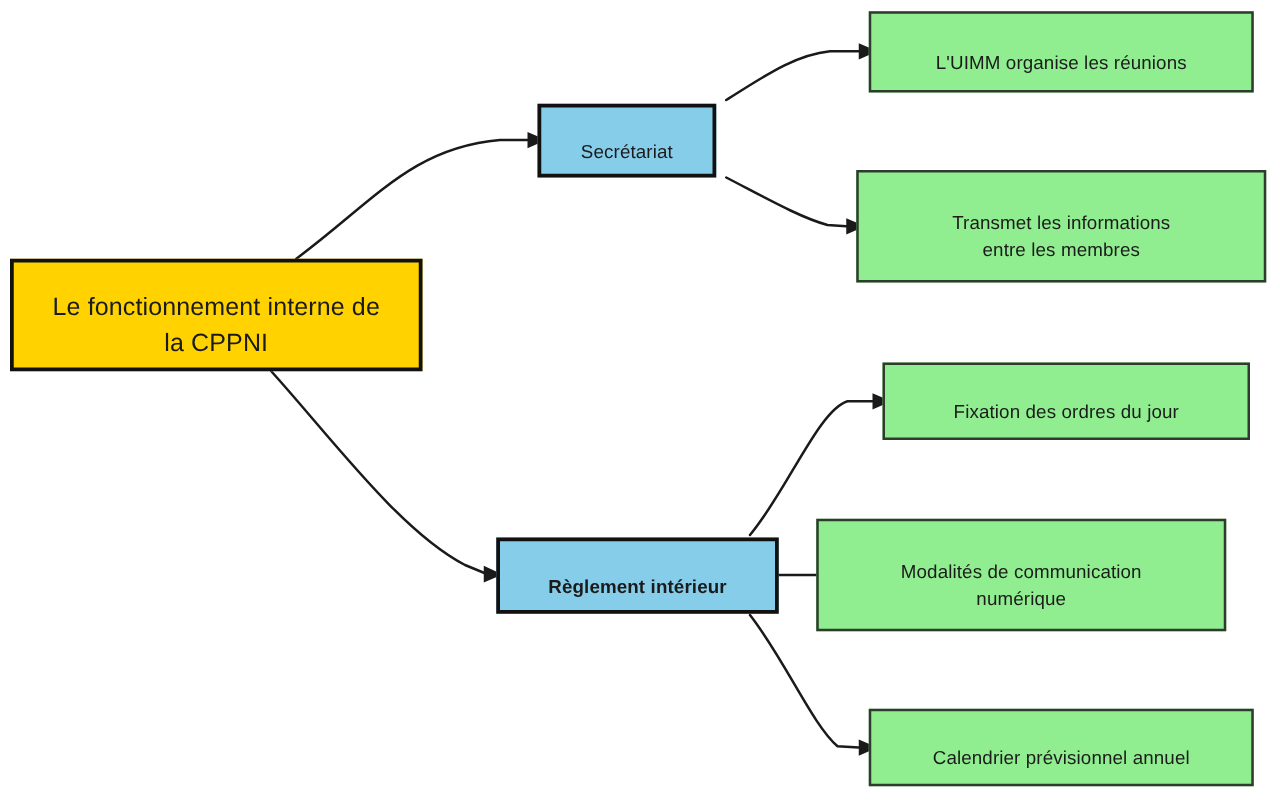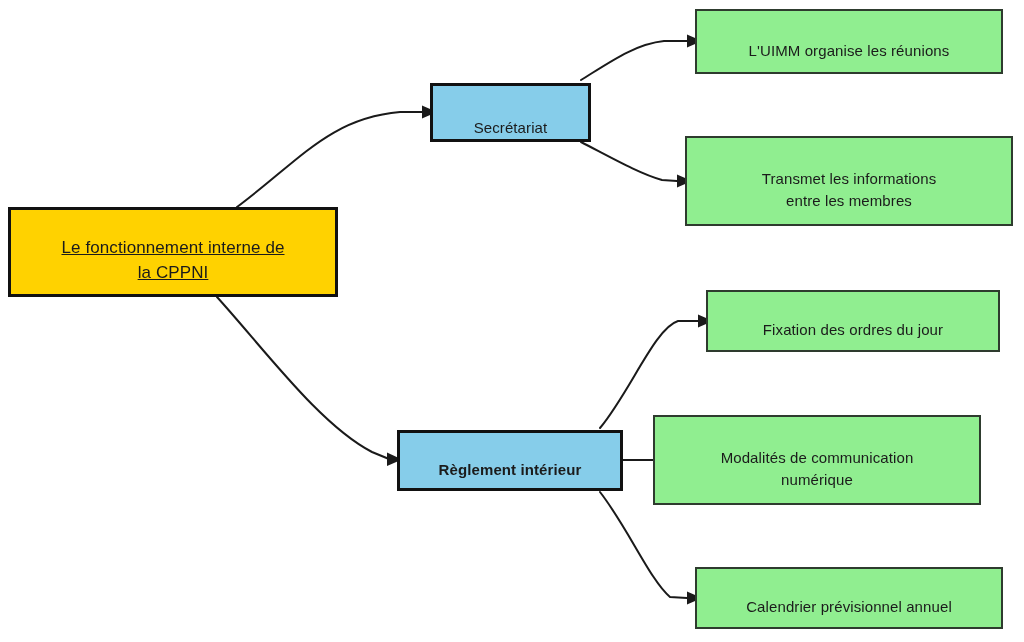--- a/index.html
+++ b/index.html
@@ -38,22 +38,21 @@
   }
   .node-label {
     display: block;
     white-space: pre-line;
     padding: 0 10px;
     margin-top: 18px;
   }
   .node-root {
     background: #ffd200;
     border: 3px solid #111111;
-    font-size: 17px;
-    text-decoration: underline;
+    font-size: 20px;
   }
   .node-branch {
     background: #86cdea;
     border: 3px solid #111111;
     font-size: 15px;
   }
   .node-leaf {
     background: #90ee90;
     border: 2px solid #2e3b2e;
     font-size: 15px;
@@ -111,21 +110,21 @@
       <path class="edge-path" d="M 600,492 C 628,528 650,580 670,597 L 687,598"></path>
       <polygon class="edge-head" points="687,591.5 702,598 687,604.5"></polygon>
     </g>
   </svg>
 
   <div class="node node-root" style="left:8px; top:207px; width:330px; height:90px;">
     <span class="node-label">Le fonctionnement interne de
 la CPPNI</span>
   </div>
 
-  <div class="node node-branch" style="left:430px; top:83px; width:161px; height:59px;align-items:flex-end;">
+  <div class="node node-branch" style="left:430px; top:83px; width:143px; height:59px;">
     <span class="node-label">Secrétariat</span>
   </div>
 
   <div class="node node-branch" style="left:397px; top:430px; width:226px; height:61px;font-weight:bold;">
     <span class="node-label">Règlement intérieur</span>
   </div>
 
   <div class="node node-leaf" style="left:695px; top:9px; width:308px; height:65px;">
     <span class="node-label">L'UIMM organise les réunions</span>
   </div>

